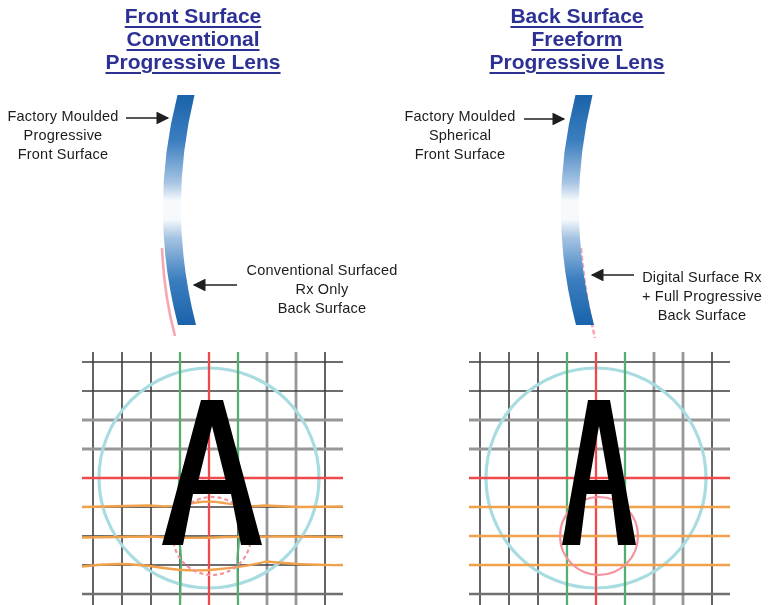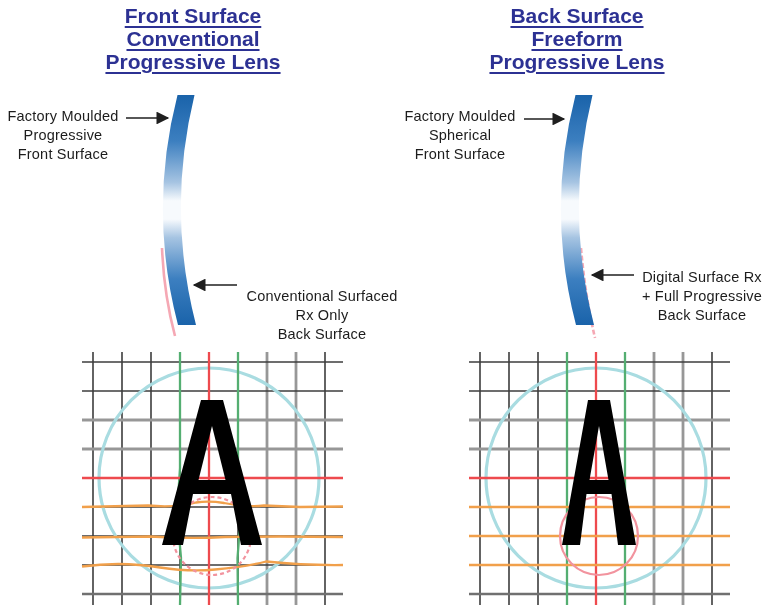--- a/index.html
+++ b/index.html
@@ -129,20 +129,20 @@
 Progressive Lens</div>
 
   <div class="lbl" style="left:63px;top:107px">Factory Moulded
 Progressive
 Front Surface</div>
 
   <div class="lbl" style="left:460px;top:107px">Factory Moulded
 Spherical
 Front Surface</div>
 
-  <div class="lbl" style="left:322px;top:287px">Conventional Surfaced
+  <div class="lbl" style="left:322px;top:261px">Conventional Surfaced
 Rx Only
 Back Surface</div>
 
   <div class="lbl" style="left:702px;top:268px">Digital Surface Rx
 + Full Progressive
 Back Surface</div>
 </div>
 
 </body></html>

